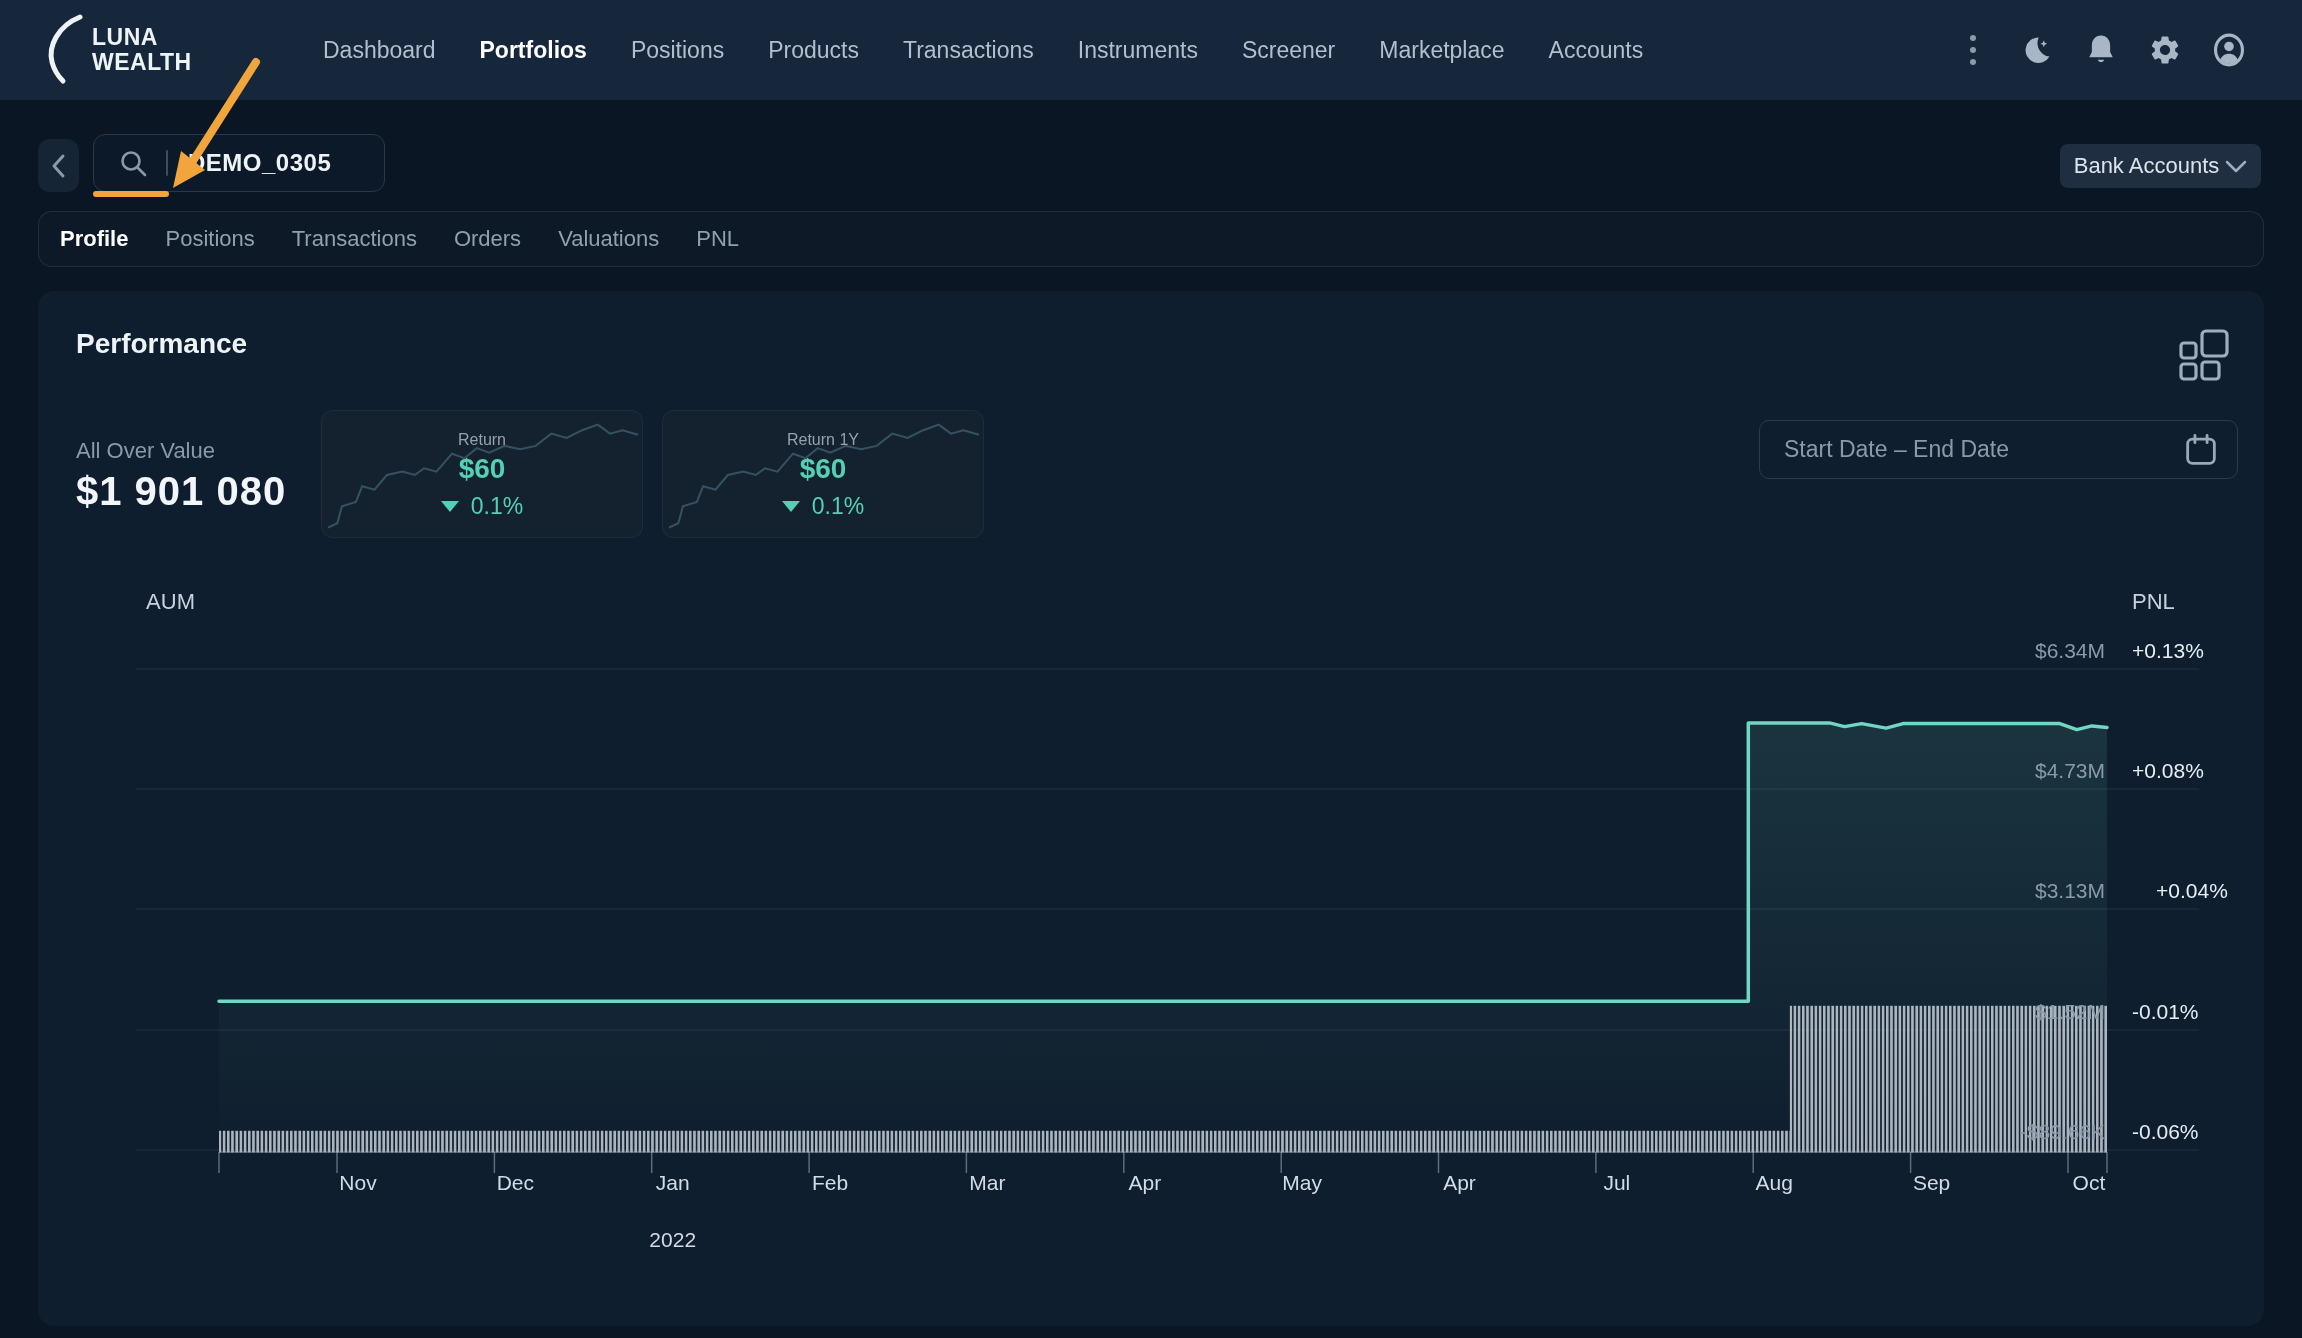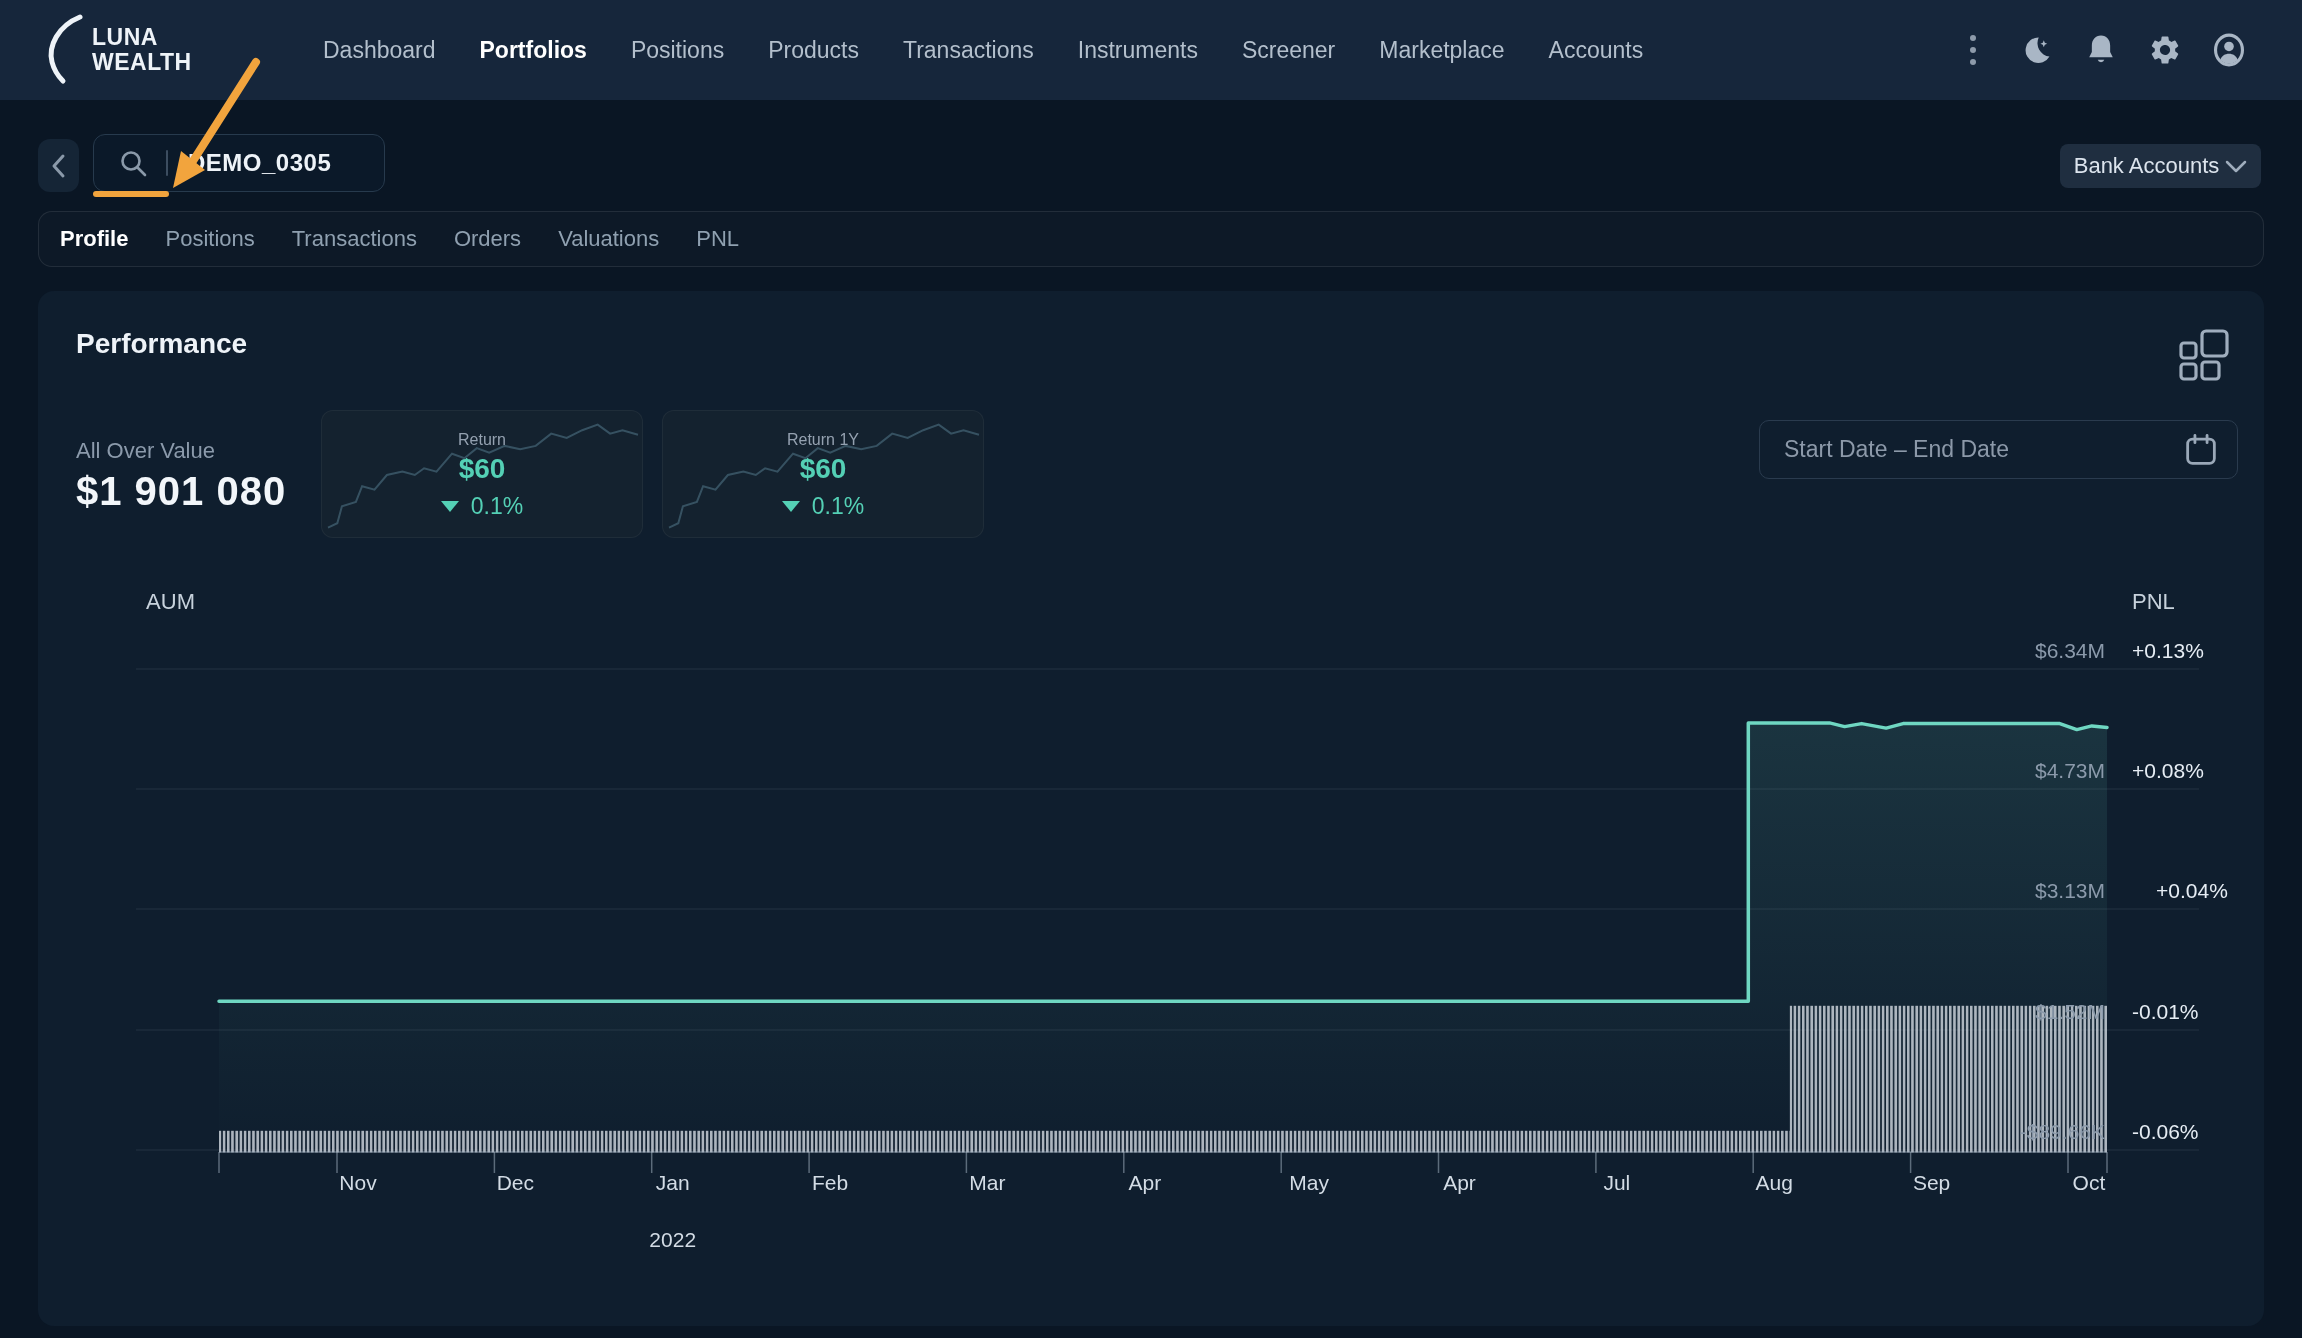--- a/index.html
+++ b/index.html
@@ -263,21 +263,21 @@
         <div class="tick-label right" style="left: 2094px; top: 211px;">+0.08%</div>
         <div class="tick-label right" style="left: 2094px; top: 331px; margin-left: 24px;">+0.04%</div>
         <div class="tick-label right" style="left: 2094px; top: 452px;">-0.01%</div>
         <div class="tick-label right" style="left: 2094px; top: 572px;">-0.06%</div>
         <div class="month-label" style="left: 320px; top: 623px;">Nov</div>
         <div class="month-label" style="left: 477.36px; top: 623px;">Dec</div>
         <div class="month-label" style="left: 634.72px; top: 623px;">Jan</div>
         <div class="month-label" style="left: 792.08px; top: 623px;">Feb</div>
         <div class="month-label" style="left: 949.44px; top: 623px;">Mar</div>
         <div class="month-label" style="left: 1106.8px; top: 623px;">Apr</div>
-        <div class="month-label" style="left: 1264.16px; top: 623px; margin-left: 7px;">May</div>
+        <div class="month-label" style="left: 1264.16px; top: 623px;">May</div>
         <div class="month-label" style="left: 1421.52px; top: 623px;">Apr</div>
         <div class="month-label" style="left: 1578.88px; top: 623px;">Jul</div>
         <div class="month-label" style="left: 1736.24px; top: 623px;">Aug</div>
         <div class="month-label" style="left: 1893.6px; top: 623px;">Sep</div>
         <div class="month-label" style="left: 2050.96px; top: 623px;">Oct</div>
         <div class="year-label" style="left: 634.72px; top: 680px;">2022</div>
       </div>
   </section>
 
 </div>

